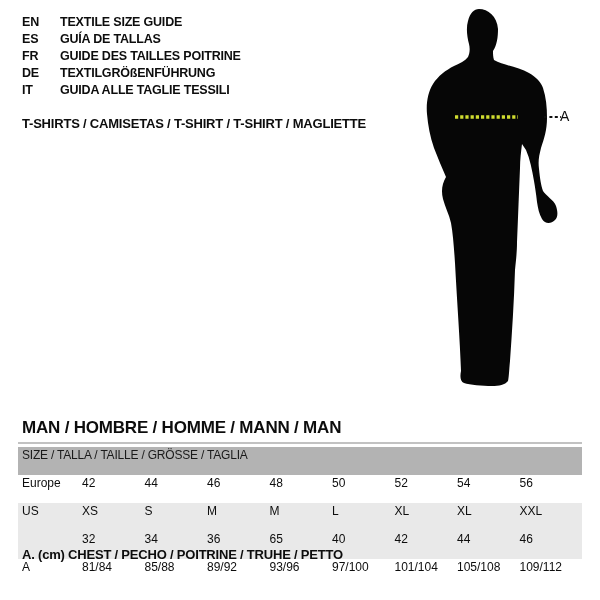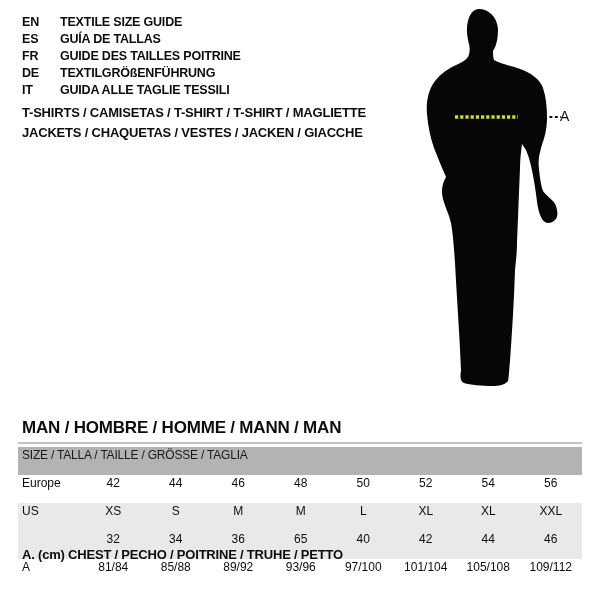--- a/index.html
+++ b/index.html
@@ -5,54 +5,53 @@
   html,body{margin:0;padding:0;background:#fff;}
   .canvas{
     position:relative;width:600px;height:600px;background:#ffffff;overflow:hidden;
     font-family:"Liberation Sans","DejaVu Sans",sans-serif;color:#0d0d0d;
   }
   
   .lang-block{position:absolute;left:22px;top:14px;}
   .lang-row{height:17px;line-height:17px;font-size:12.5px;font-weight:bold;letter-spacing:-0.2px;white-space:nowrap;}
   .lang-row .code{display:inline-block;width:38px;}
   
-  .cat-block{position:absolute;left:22px;top:103px;}
+  .cat-block{position:absolute;left:22px;top:114px;}
   .cat-line{height:20px;line-height:20px;font-size:13px;font-weight:bold;letter-spacing:-0.2px;white-space:nowrap;}
   
   .figure-svg{position:absolute;left:405px;top:0;}
   .measure-label{position:absolute;left:560px;top:108px;font-size:14px;line-height:17px;font-weight:normal;}
   
   .man-line{position:absolute;left:22px;top:418px;font-size:17px;font-weight:bold;letter-spacing:-0.2px;}
   
   .table-topline{position:absolute;left:18px;top:442px;width:564px;height:2px;background:#c2c2c2;}
   .size-table{position:absolute;left:18px;top:447px;width:564px;font-size:12px;}
   .thead{height:28px;line-height:16px;background:#b3b3b3;padding-left:4px;color:#1a1a1a;letter-spacing:-0.2px;}
   .trow{display:grid;grid-template-columns:64px repeat(8,1fr);height:28px;line-height:16px;}
   .trow.shade{background:#e9e9e9;}
   .tlabel{padding-left:4px;text-align:left;}
-  .tcell{text-align:center;}
+  .tcell{text-align:left;}
   
   .footnote{position:absolute;left:22px;top:547px;font-size:13px;font-weight:bold;letter-spacing:-0.2px;text-align:right;}
 </style>
 </head>
 <body>
 
 <div class="canvas">
 
   <div class="lang-block">
     <div class="lang-row"><span class="code">EN</span><span>TEXTILE SIZE GUIDE</span></div>
     <div class="lang-row"><span class="code">ES</span><span>GUÍA DE TALLAS</span></div>
     <div class="lang-row"><span class="code">FR</span><span>GUIDE DES TAILLES POITRINE</span></div>
     <div class="lang-row"><span class="code">DE</span><span>TEXTILGRÖßENFÜHRUNG</span></div>
     <div class="lang-row"><span class="code">IT</span><span>GUIDA ALLE TAGLIE TESSILI</span></div>
   </div>
 
   <div class="cat-block">
     <div class="cat-line">T-SHIRTS / CAMISETAS / T-SHIRT / T-SHIRT / MAGLIETTE</div>
-    <div class="cat-line">JACKETS / CHAQUETAS / VESTES / JACKEN / GIACCHE</div>
   </div>
 
   <svg class="figure-svg" width="195" height="400" viewBox="0 0 195 400" xmlns="http://www.w3.org/2000/svg">
     <path fill="#060606" d="
       M74,9
       C83,9 92,16 93,29
       C93,37 92,45 88,51
       C88,54 88,57 89,60
       C98,65 113,67 124,73
       C131,77 136,82 138,88

